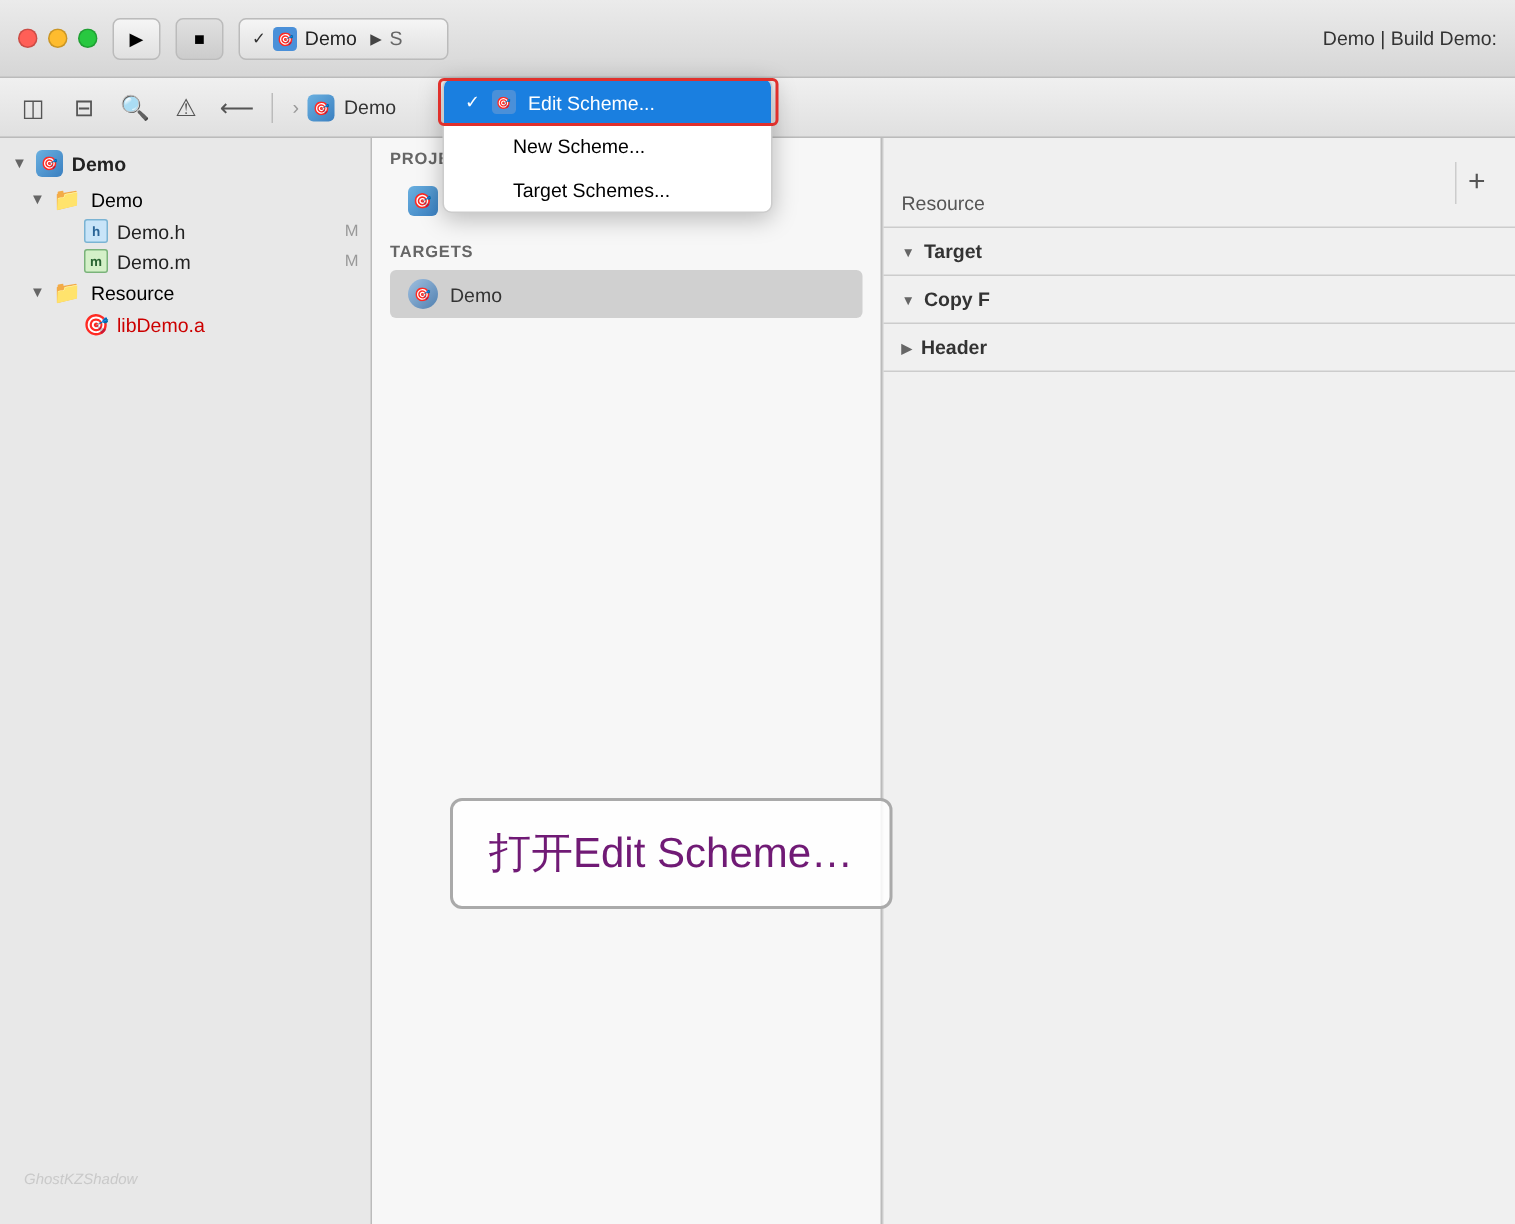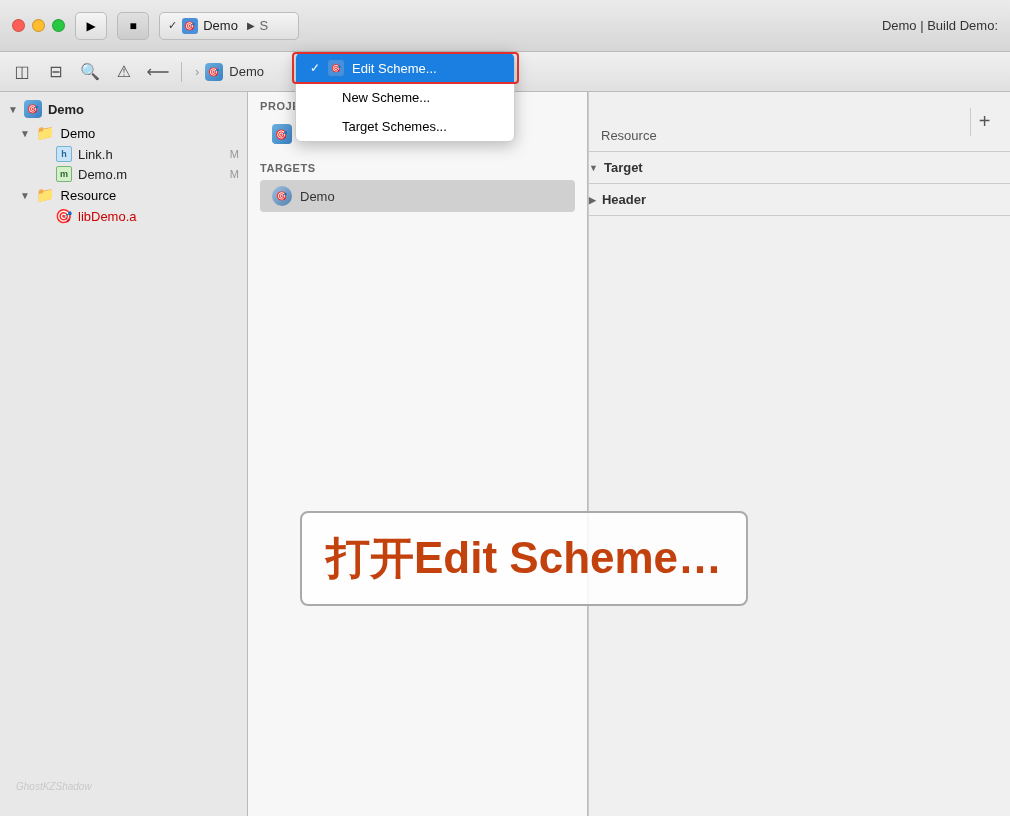--- a/index.html
+++ b/index.html
@@ -290,21 +290,21 @@
       border-bottom: 1px solid #ccc;
       display: flex;
       align-items: center;
       justify-content: space-between;
     }
     .inspector-section {
       border-bottom: 1px solid #ccc;
       padding: 0;
     }
     .inspector-section-header {
-      padding: 8px 0;
+      padding: 8px 12px;
       display: flex;
       align-items: center;
       gap: 6px;
       cursor: pointer;
       font-size: 13px;
       font-weight: bold;
       color: #333;
     }
     .inspector-section-header .triangle { font-size: 9px; }
 
@@ -353,23 +353,23 @@
       position: absolute;
       bottom: 210px;
       left: 300px;
       background: rgba(255,255,255,0.85);
       border: 2px solid #aaa;
       border-radius: 8px;
       padding: 16px 24px;
       z-index: 200;
     }
     .annotation-text {
-      font-size: 44px;
-      color: #c2410c;
-      font-weight: 700;
+      font-size: 28px;
+      color: #701a75;
+      font-weight: 400;
     }
 
     
     .watermark {
       position: absolute;
       bottom: 24px;
       left: 16px;
       font-size: 10px;
       color: rgba(180,180,180,0.6);
       font-style: italic;
@@ -482,21 +482,21 @@
     <div style="padding-left: 12px;">
       <div style="display:flex;align-items:center;gap:6px;padding:2px 8px;">
         <span class="triangle open"></span>
         <span class="folder-icon">📁</span>
         <span style="font-size:13px;">Demo</span>
       </div>
 
       <div style="padding-left:20px;">
         <div class="sidebar-item">
           <div class="file-icon header">h</div>
-          <span class="sidebar-item-label">Link.h</span>
+          <span class="sidebar-item-label">Demo.h</span>
           <span class="sidebar-item-badge">M</span>
         </div>
         <div class="sidebar-item">
           <div class="file-icon source">m</div>
           <span class="sidebar-item-label">Demo.m</span>
           <span class="sidebar-item-badge">M</span>
         </div>
       </div>
     </div>
 
@@ -547,20 +547,26 @@
 
       <div class="inspector-section">
         <div class="inspector-section-header">
           <span class="triangle open"></span>
           <span>Target</span>
         </div>
       </div>
 
 
 
+      <div class="inspector-section">
+        <div class="inspector-section-header">
+          <span class="triangle open"></span>
+          <span>Copy F</span>
+        </div>
+      </div>
 
       <div class="inspector-section">
         <div class="inspector-section-header">
           <span class="triangle closed"></span>
           <span>Header</span>
         </div>
       </div>
     </div>
   </div>
 </div>

